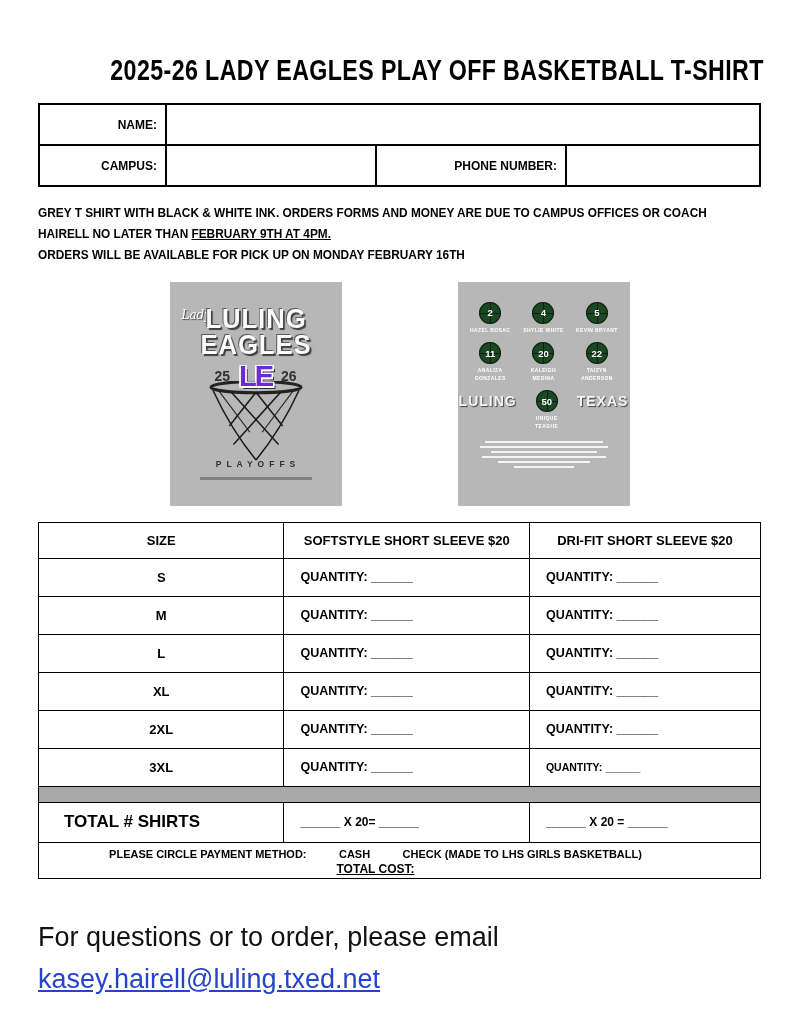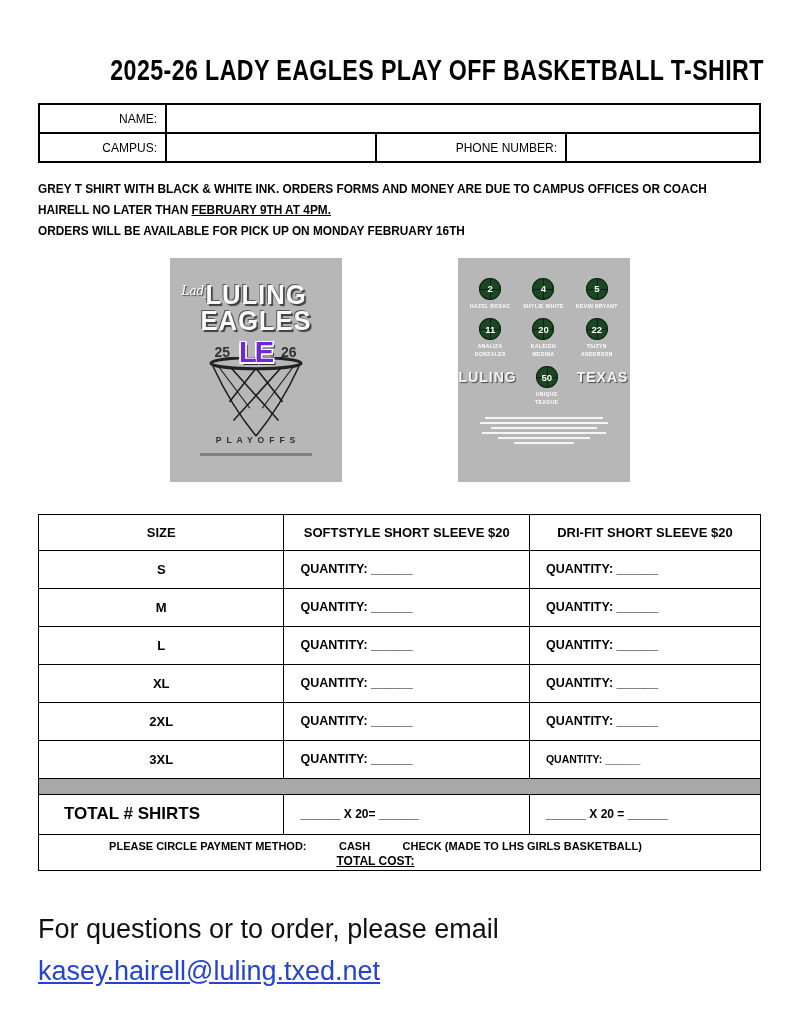--- a/index.html
+++ b/index.html
@@ -12,21 +12,21 @@
 
   
   .title {
     margin:54px 0 16px; text-align:center; font-size:29px; font-weight:700;
     white-space:nowrap; transform:scaleX(0.8); transform-origin:center;
     letter-spacing:0.5px;
   }
 
   
   table.info { width:100%; border-collapse:collapse; table-layout:fixed; }
-  table.info td { border:2px solid #000; height:29px; font-size:12px; font-weight:400; }
+  table.info td { border:2px solid #000; height:41px; font-size:12px; font-weight:700; }
   table.info td.lbl { text-align:right; padding-right:8px; }
 
   
   .instructions {
     margin:16px 0 0; font-size:13.5px; font-weight:700; line-height:1.55;
     width:114%; transform:scaleX(0.877); transform-origin:left top;
   }
   .underl { text-decoration:underline; }
 
   
@@ -66,21 +66,21 @@
   .pname {
     margin-top:3px; font-size:5px; font-weight:700; color:#fff; text-align:center;
     width:44px; line-height:1.5; letter-spacing:.4px; text-transform:uppercase;
   }
   .mid { display:flex; align-items:flex-start; justify-content:center; gap:8px; margin-top:8px; }
   .word { color:#f5f5f5; font-weight:700; font-size:14px; letter-spacing:1px; text-shadow:1px 1px 1px #444; margin-top:3px; }
   .fineprint { margin-top:11px; display:flex; flex-direction:column; align-items:center; gap:3px; }
   .fineprint div { height:2px; background:rgba(255,255,255,.85); }
 
   
-  table.order { width:100%; border-collapse:collapse; table-layout:fixed; margin-top:32px; }
+  table.order { width:100%; border-collapse:collapse; table-layout:fixed; margin-top:16px; }
   table.order th, table.order td { border:1.5px solid #000; }
   table.order th { height:36px; font-size:13px; font-weight:700; text-align:center; }
   td.size-cell { text-align:center; font-weight:700; font-size:13px; height:38px; }
   td.qty-cell { padding-left:16px; font-weight:700; font-size:12.5px; text-align:left; }
   tr.sep td { height:16px; background:#a8a8a8; padding:0; }
   td.total-lbl { padding-left:25px; font-size:17px; font-weight:700; height:40px; }
   td.formula { padding-left:16px; font-size:12px; font-weight:700; }
   td.payment { height:36px; padding:0 10px; }
   .payment-flex { display:flex; align-items:center; justify-content:space-between; padding-right:48px;flex-direction:column; }
   .payment-left span { font-size:11px; font-weight:700; }

